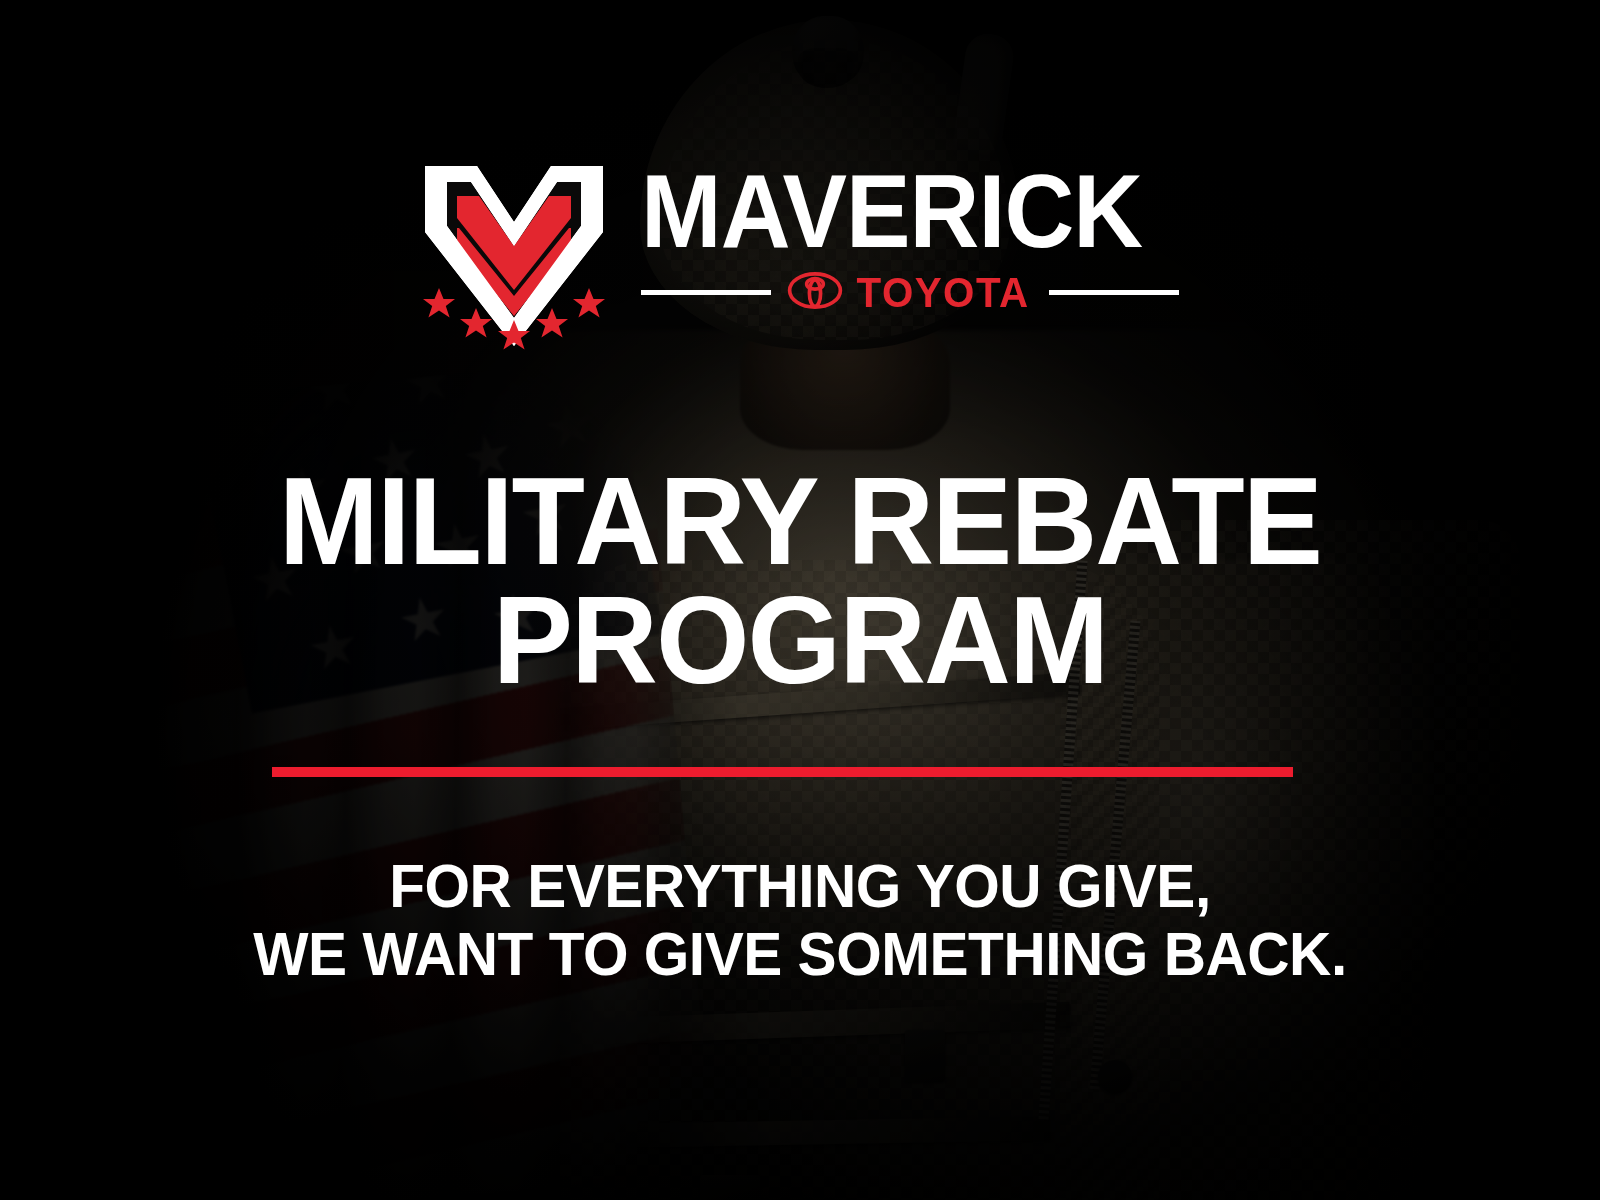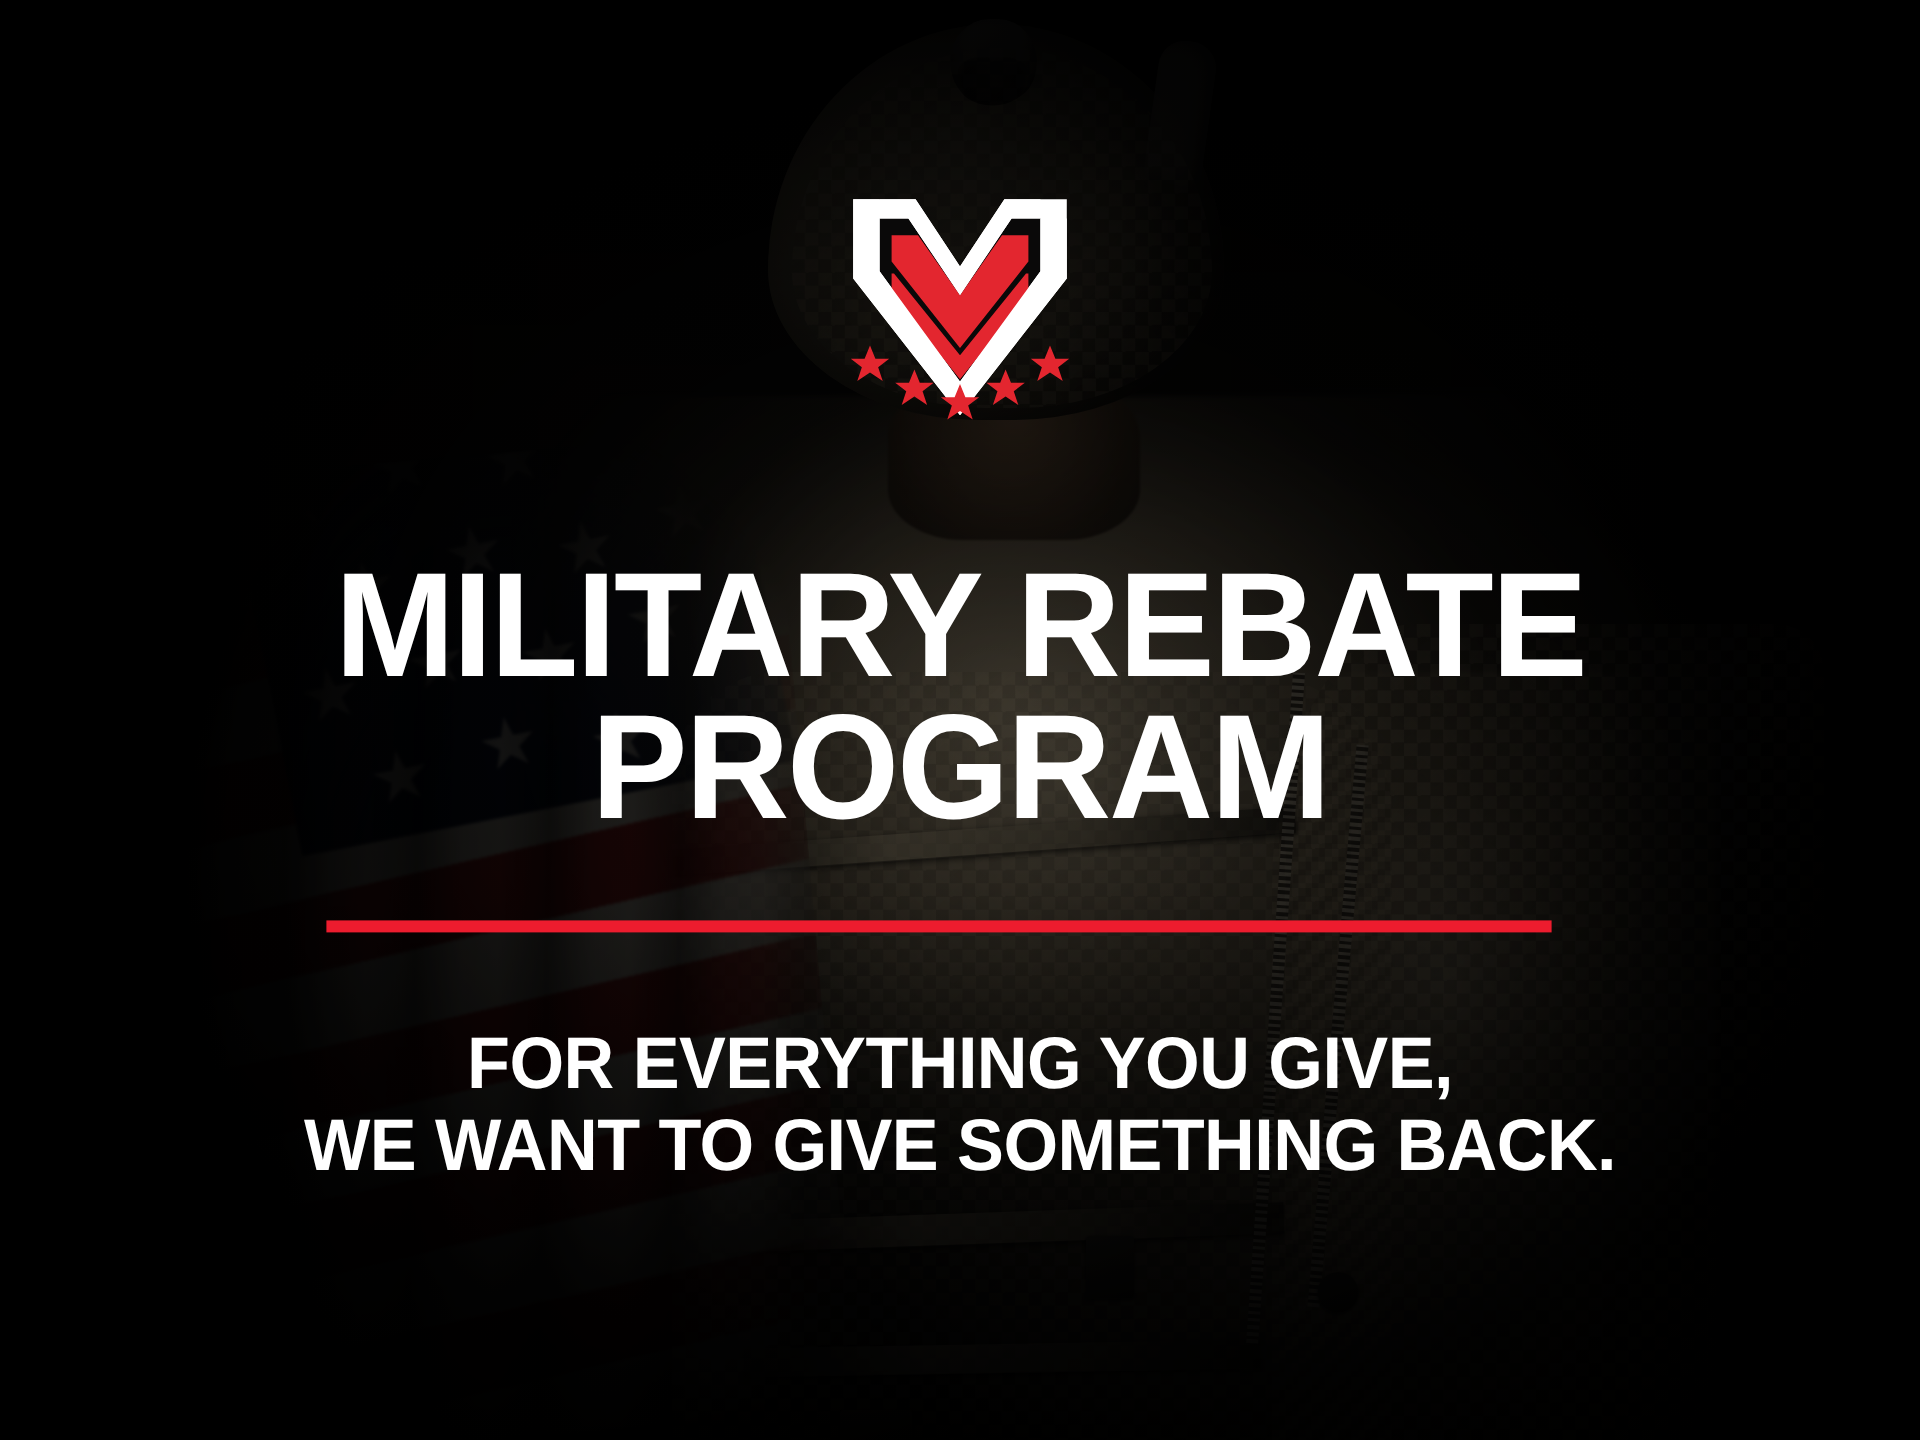--- a/index.html
+++ b/index.html
@@ -411,20 +411,42 @@
           <g fill="#e3262f">
             <polygon points="18,128 22.5,139 34,139 24.8,146 28.6,157.5 18,150.5 7.4,157.5 11.2,146 2,139 13.5,139"></polygon>
             <polygon points="55,148 59.5,159 71,159 61.8,166 65.6,177.5 55,170.5 44.4,177.5 48.2,166 39,159 50.5,159"></polygon>
             <polygon points="93,160 97.5,171 109,171 99.8,178 103.6,189.5 93,182.5 82.4,189.5 86.2,178 77,171 88.5,171"></polygon>
             <polygon points="131,148 135.5,159 147,159 137.8,166 141.6,177.5 131,170.5 120.4,177.5 124.2,166 115,159 126.5,159"></polygon>
             <polygon points="168,128 172.5,139 184,139 174.8,146 178.6,157.5 168,150.5 157.4,157.5 161.2,146 152,139 163.5,139"></polygon>
           </g>
         </svg>
       </div>
 
+      <div class="brand-text">
+        <div class="wordmark">MAVERICK</div>
+
+        <div class="sub-lockup">
+          <div class="rule"></div>
+
+          <div class="toyota-mark">
+            <span>
+              <svg viewBox="0 0 64 44" width="56" height="39" aria-hidden="true">
+                <g fill="none" stroke="#e3262f" stroke-width="4.2">
+                  <ellipse cx="32" cy="22" rx="29" ry="19"></ellipse>
+                  <ellipse cx="32" cy="14.5" rx="9.5" ry="6"></ellipse>
+                  <ellipse cx="32" cy="25" rx="6.4" ry="15"></ellipse>
+                </g>
+              </svg>
+            </span>
+            <span class="toyota-word">TOYOTA</span>
+          </div>
+
+          <div class="rule"></div>
+        </div>
+      </div>
     </div>
 
     <div class="headline">
       <span class="l1">MILITARY REBATE</span>
       <span class="l2">PROGRAM</span>
     </div>
 
     <div class="divider"></div>
 
     <div class="subhead">

